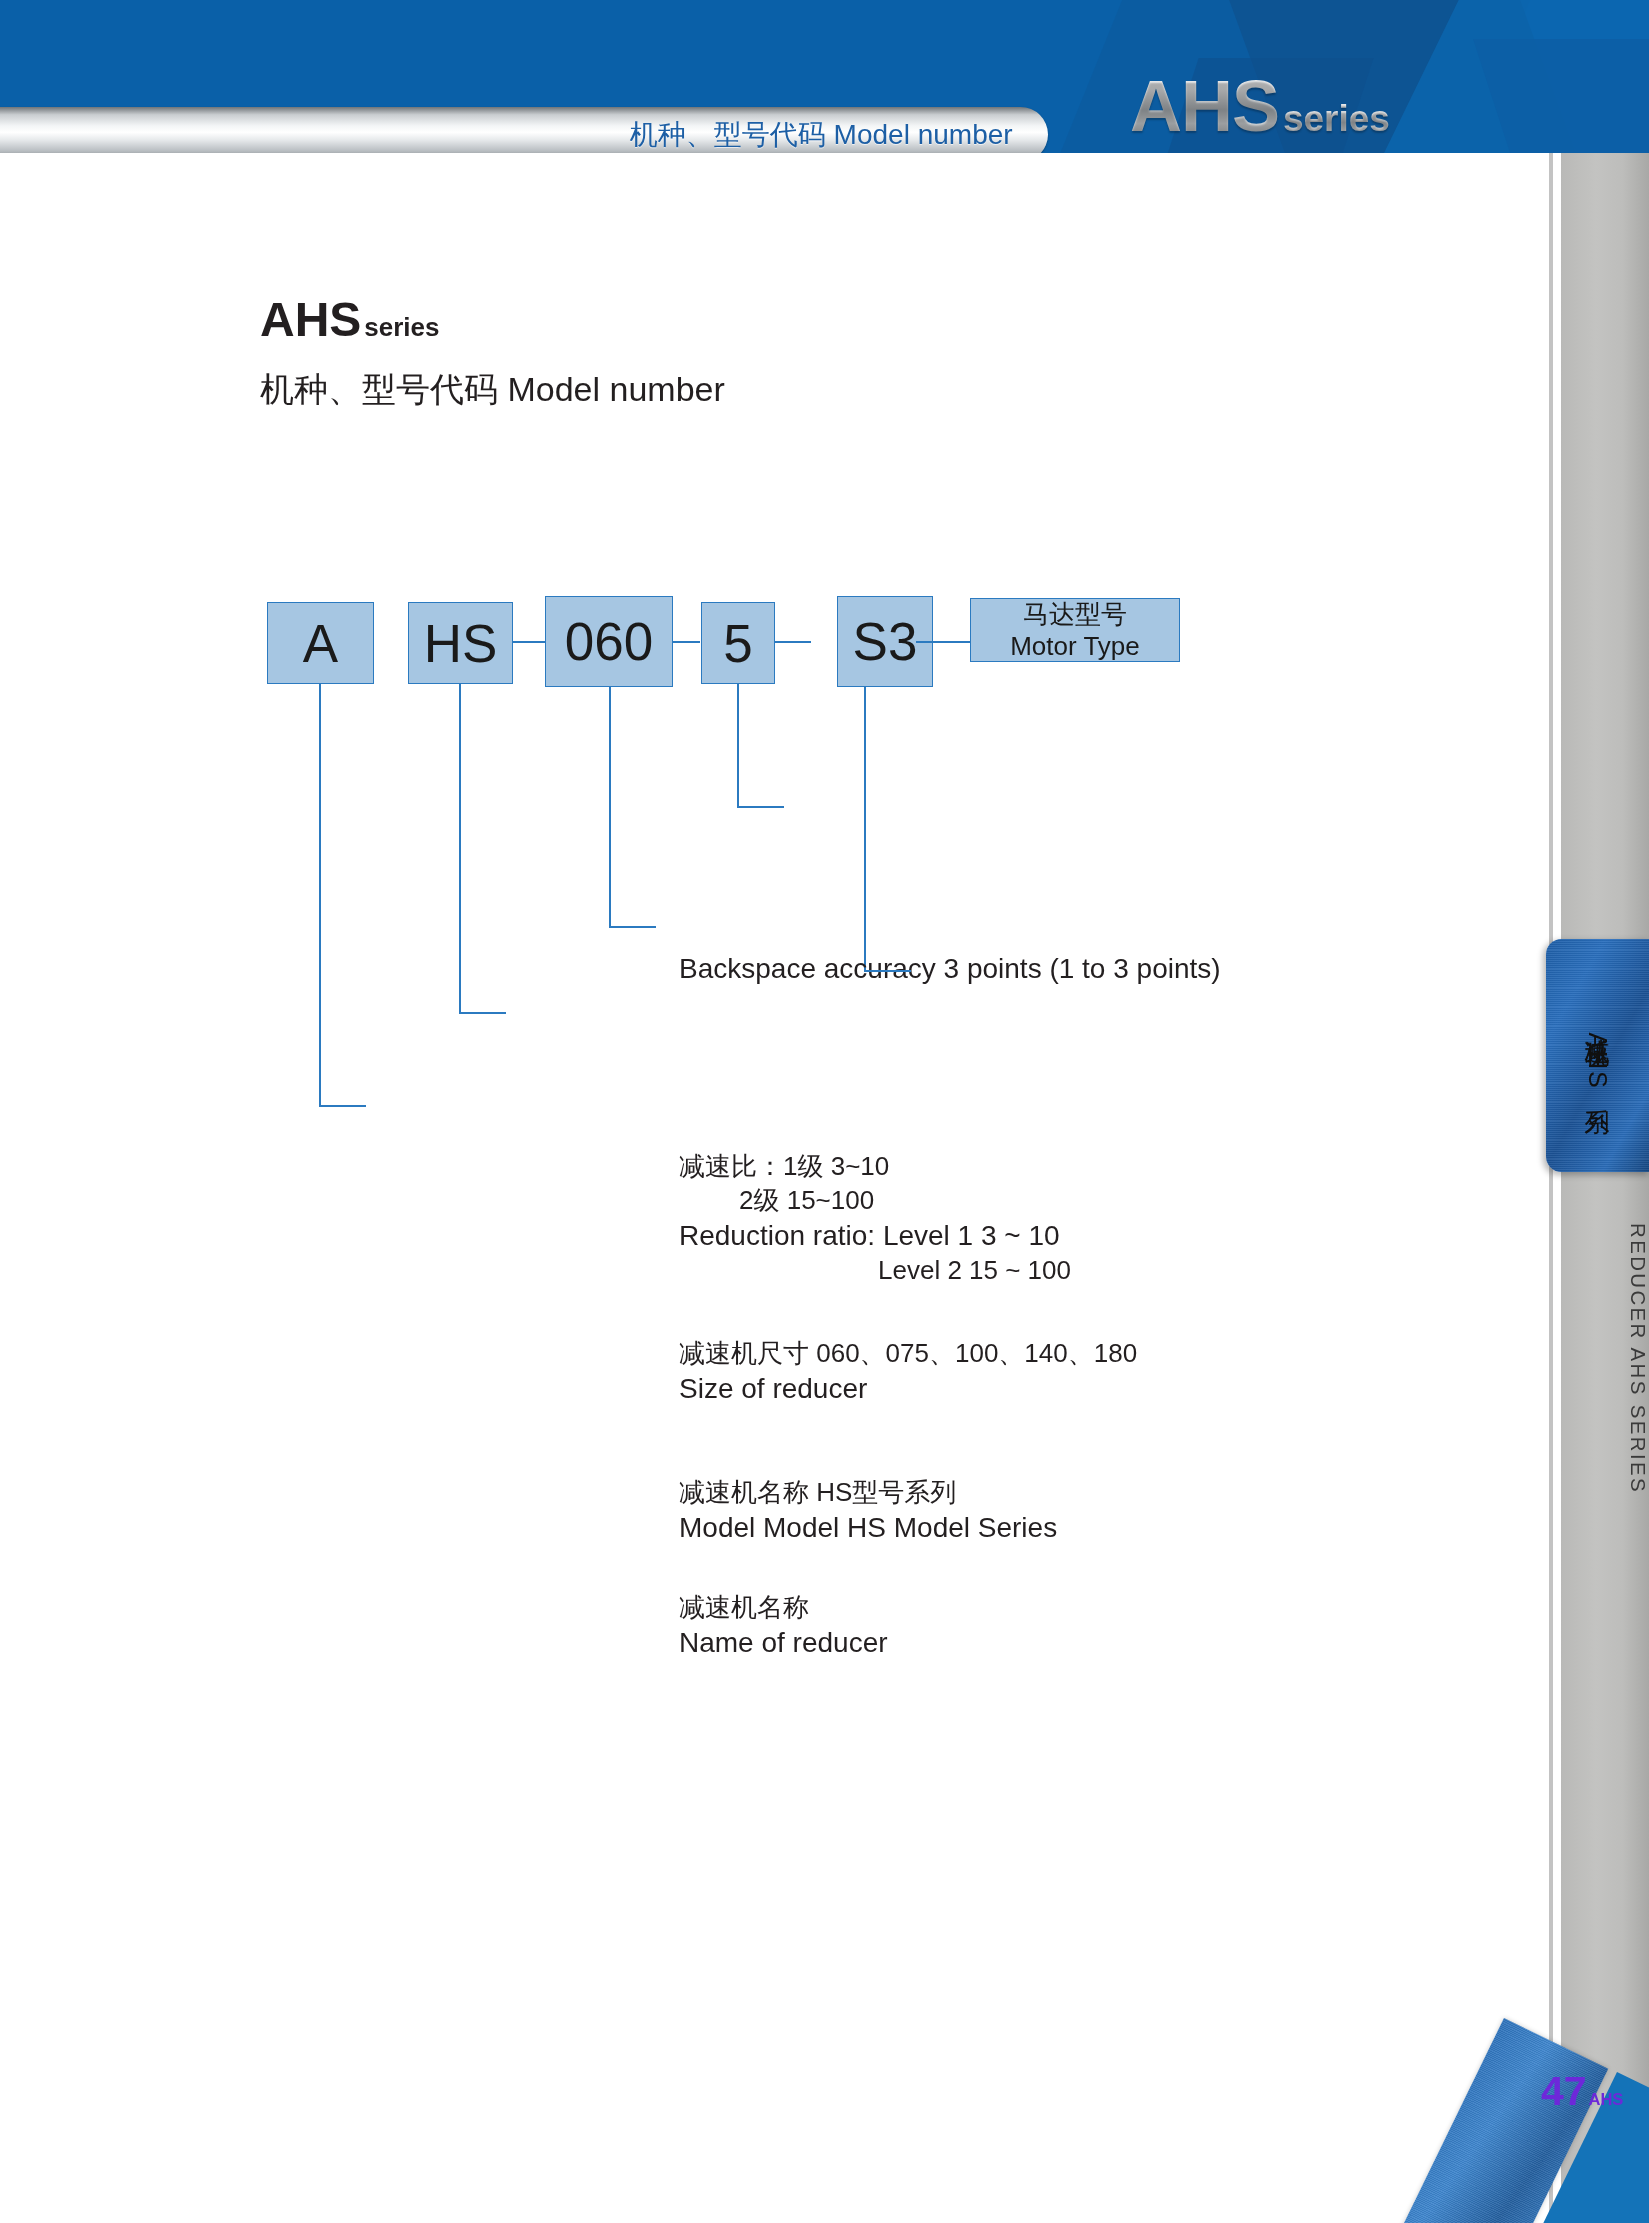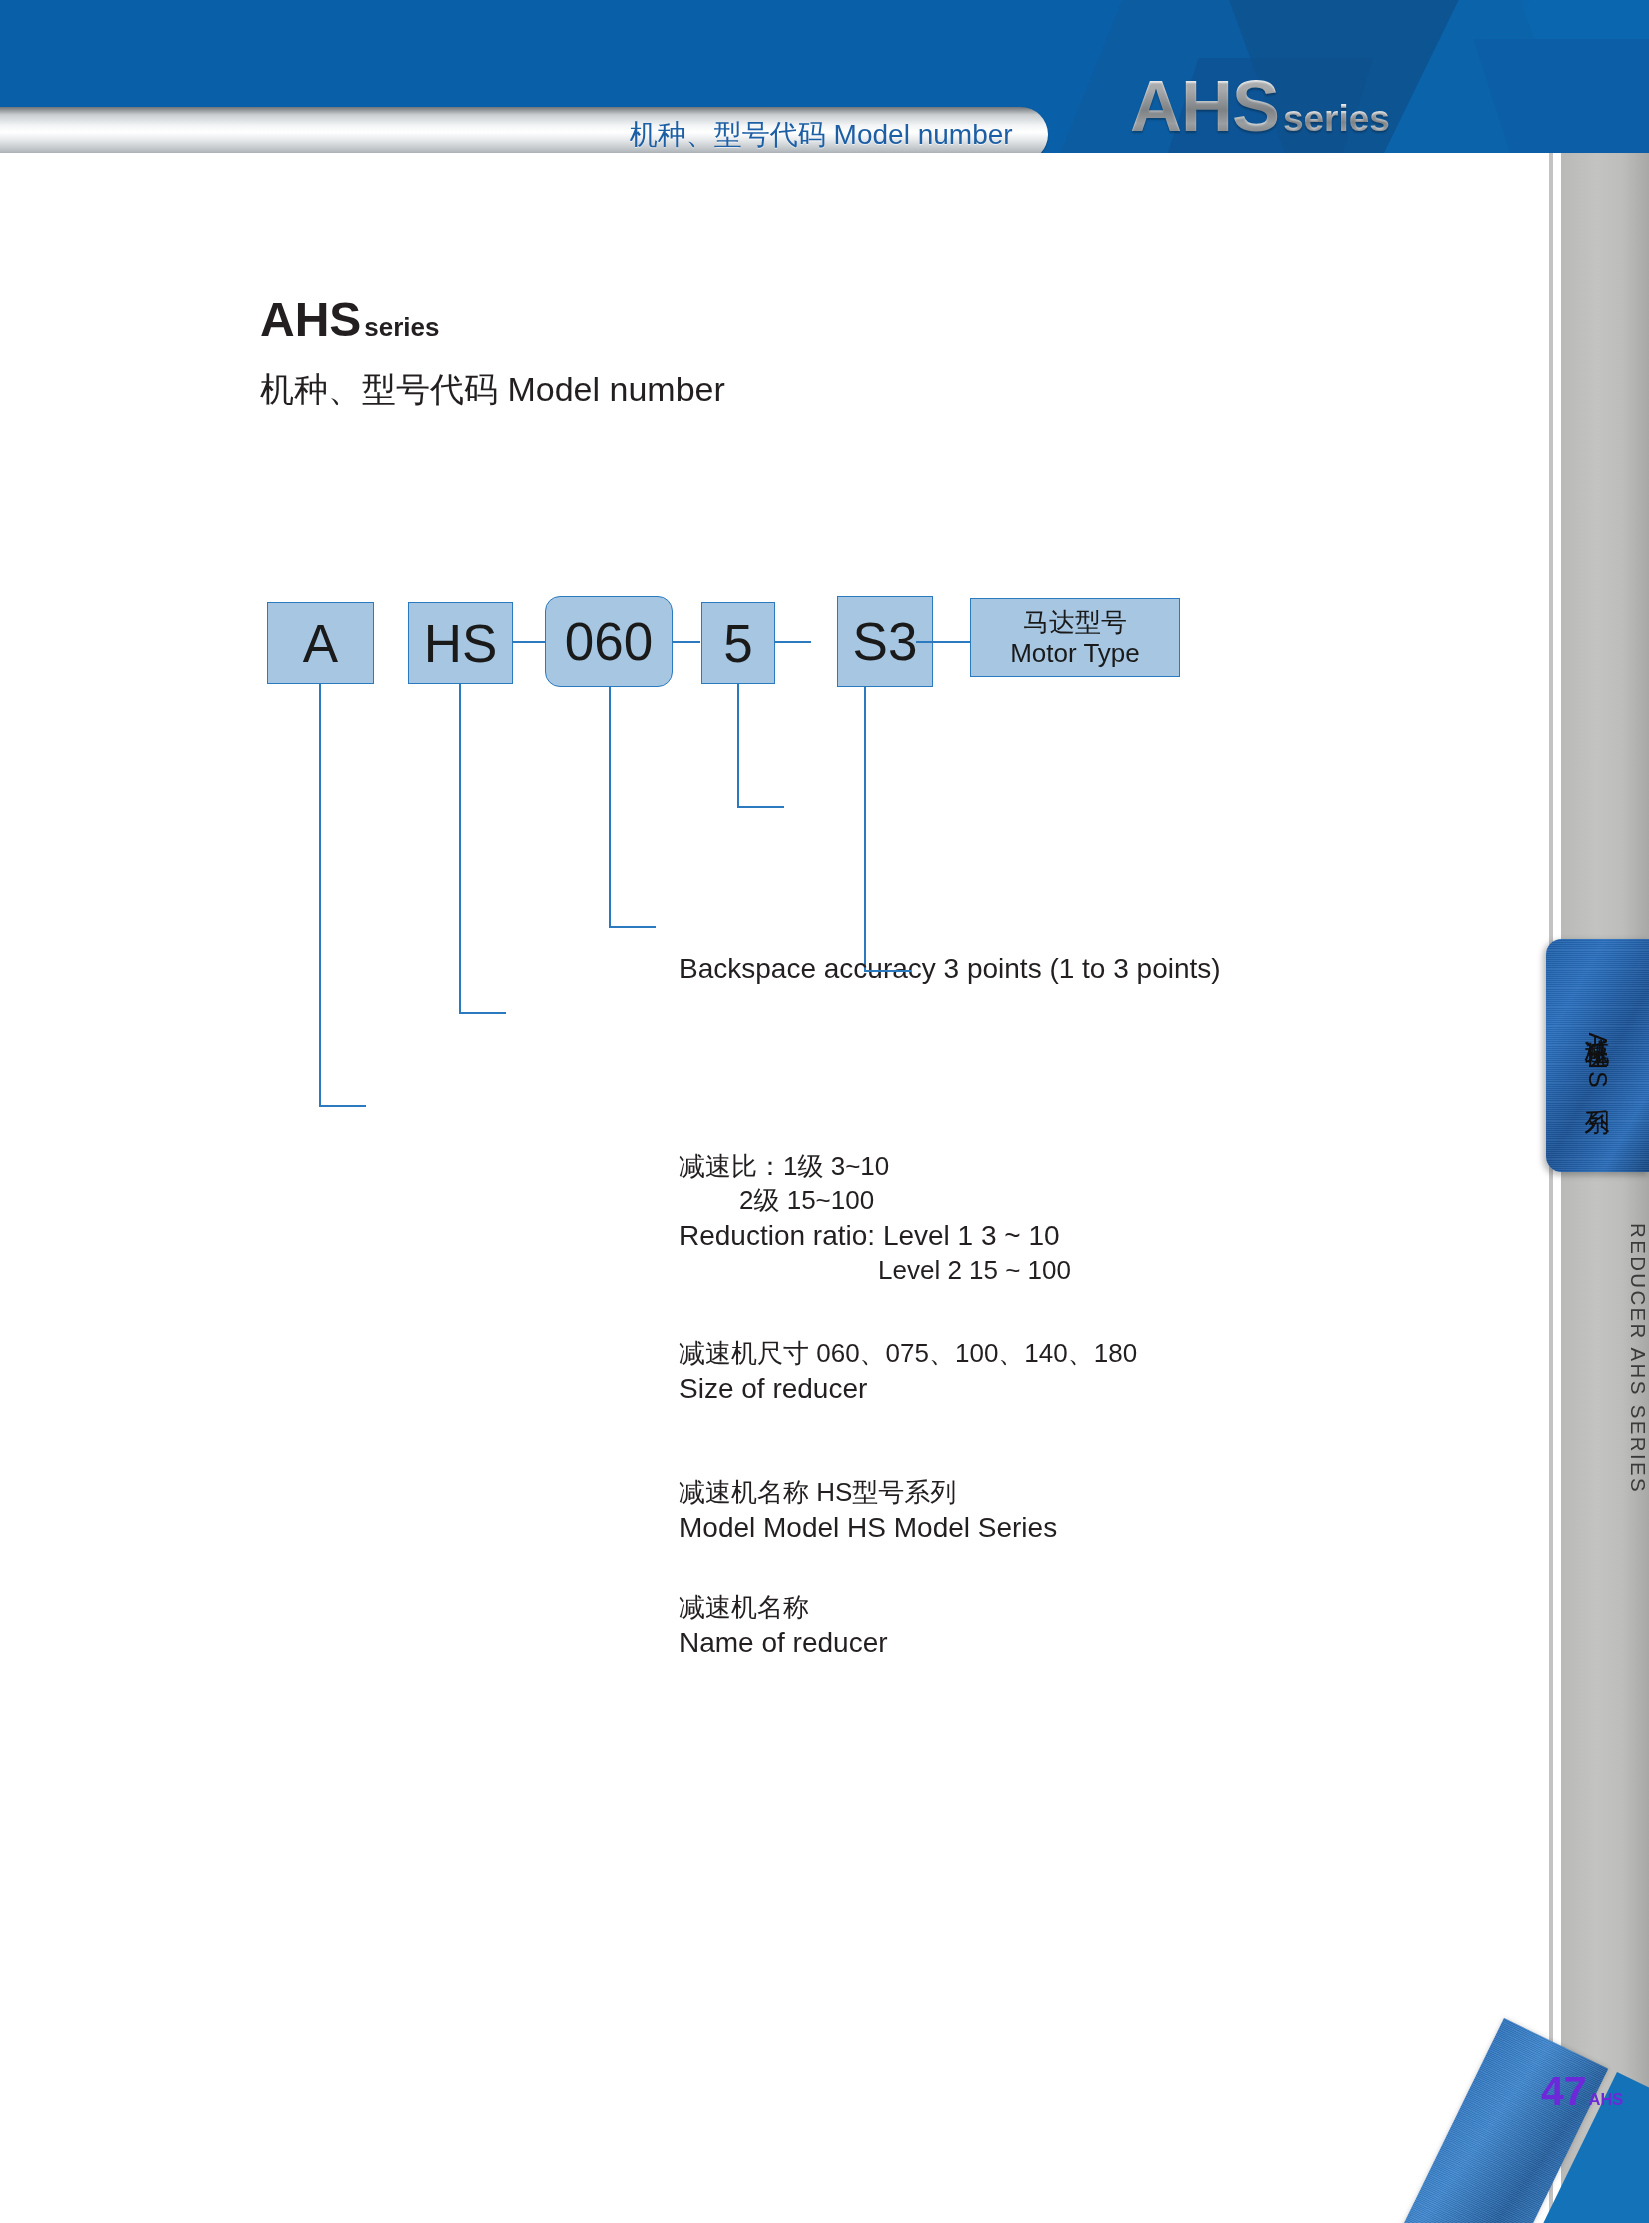--- a/index.html
+++ b/index.html
@@ -179,27 +179,27 @@
   <div class="title-main">
     <span>AHS</span><span class="ser">series</span>
   </div>
   <div class="title-sub">机种、型号代码  Model number</div>
 </div>
 
 <div class="box" style="left:267px;top:602px;width:107px;height:82px;">A</div>
 
 <div class="box" style="left:408px;top:602px;width:105px;height:82px;">HS</div>
 
-<div class="box" style="left:545px;top:596px;width:128px;height:91px;border-radius:15px;">060</div>
+<div class="box" style="left:545px;top:596px;width:128px;height:91px;">060</div>
 
 <div class="box" style="left:701px;top:602px;width:74px;height:82px;">5</div>
 
 <div class="box" style="left:837px;top:596px;width:96px;height:91px;">S3</div>
 
-<div class="box two-line" style="left:970px;top:598px;width:210px;height:79px;">
+<div class="box two-line" style="left:970px;top:598px;width:210px;height:64px;">
   <span>马达型号</span>
   <span>Motor Type</span>
 </div>
 
 <div class="hconn" style="left:512px;top:641px;width:33px;"></div>
 <div class="hconn" style="left:673px;top:641px;width:27px;"></div>
 <div class="hconn" style="left:774px;top:641px;width:37px;"></div>
 <div class="hconn" style="left:916px;top:641px;width:54px;"></div>
 
 <div class="vline" style="left:319px;top:684px;height:423px;"></div>

